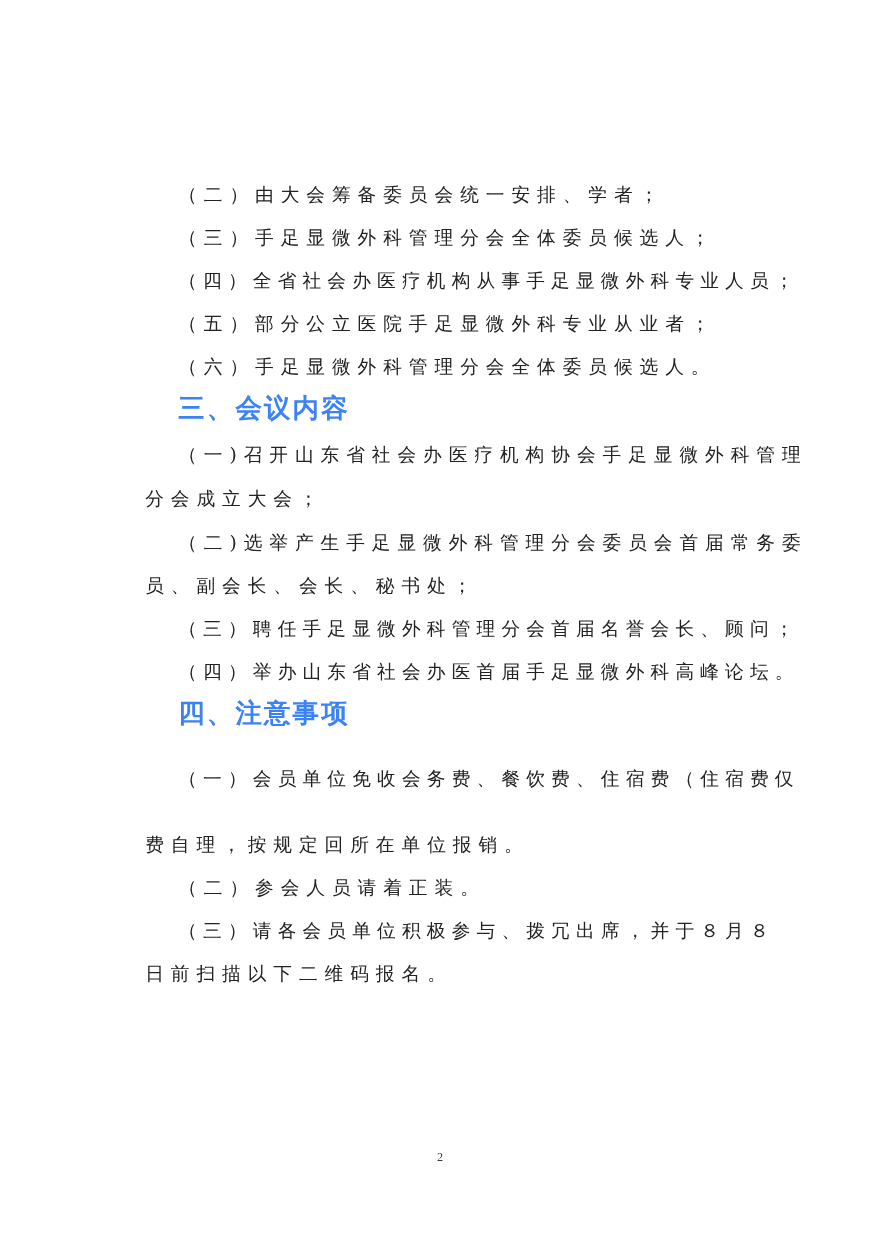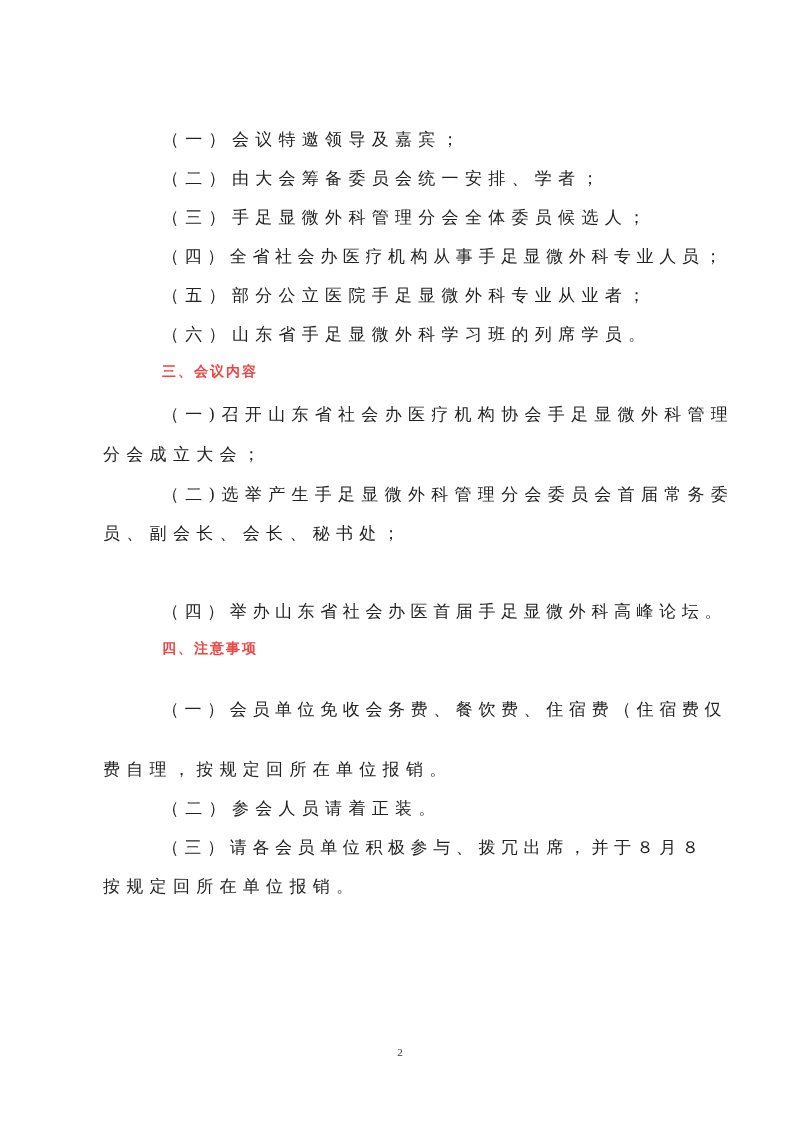--- a/index.html
+++ b/index.html
@@ -3,56 +3,56 @@
   <meta charset="utf-8">
   <style>
     html, body { margin: 0; padding: 0; background: #ffffff; }
     body { width: 800px; height: 1131px; position: relative; overflow: hidden; }
     .page {
       position: absolute; left: 0; top: 0; width: 800px; height: 1131px;
       background: #ffffff; color: #222222;
       font-family: "DejaVu Serif", "Liberation Serif", serif;
     }
     .line {
-      position: absolute; left: 103px; width: 572px;
+      position: absolute; left: 132px; width: 572px;
       font-size: 17px; line-height: 24px; letter-spacing: 6.3px;
       white-space: nowrap;
     }
     .indent { left: 162px; }
     .heading {
       font-family: "DejaVu Sans", "Liberation Sans", sans-serif;
-      font-weight: bold; font-size: 14px; letter-spacing: 2px; color: #ef4444;
+      font-weight: bold; font-size: 24px; letter-spacing: 2px; color: #3b82f6;
     }
     .pagenum {
       position: absolute; left: 0; width: 800px; top: 1046px; text-align: center;
       font-family: "Liberation Serif", serif; font-size: 11px; color: #333333;
     }
   </style>
 </head>
 <body>
 
 <div class="page">
 
-  <div class="line indent" style="top:127px">（一）会议特邀领导及嘉宾；</div>
   <div class="line indent" style="top:166px">（二）由大会筹备委员会统一安排、学者；</div>
   <div class="line indent" style="top:205px">（三）手足显微外科管理分会全体委员候选人；</div>
   <div class="line indent" style="top:244px; letter-spacing:5.6px">（四）全省社会办医疗机构从事手足显微外科专业人员；</div>
   <div class="line indent" style="top:283px">（五）部分公立医院手足显微外科专业从业者；</div>
-  <div class="line indent" style="top:322px">（六）山东省手足显微外科学习班的列席学员。</div>
+  <div class="line indent" style="top:322px">（六）手足显微外科管理分会全体委员候选人。</div>
 
   <div class="line indent heading" style="top:359px">三、会议内容</div>
 
   <div class="line indent" style="top:402px">（一)召开山东省社会办医疗机构协会手足显微外科管理</div>
   <div class="line" style="top:442px">分会成立大会；</div>
   <div class="line indent" style="top:482px">（二)选举产生手足显微外科管理分会委员会首届常务委</div>
   <div class="line" style="top:521px">员、副会长、会长、秘书处；</div>
+  <div class="line indent" style="top:560px; letter-spacing:5.6px">（三）聘任手足显微外科管理分会首届名誉会长、顾问；</div>
   <div class="line indent heading" style="top:636px">四、注意事项</div>
 
   <div class="line indent" style="top:599px; letter-spacing:5.6px">（四）举办山东省社会办医首届手足显微外科高峰论坛。</div>
 
   <div class="line indent" style="top:697px; letter-spacing:5.6px">（一）会员单位免收会务费、餐饮费、住宿费（住宿费仅</div>
   <div class="line" style="top:757px">费自理，按规定回所在单位报销。</div>
   <div class="line indent" style="top:796px">（二）参会人员请着正装。</div>
   <div class="line indent" style="top:835px; letter-spacing:5.6px">（三）请各会员单位积极参与、拨冗出席，并于８月８</div>
-  <div class="line" style="top:874px">按规定回所在单位报销。</div>
+  <div class="line" style="top:874px">日前扫描以下二维码报名。</div>
 
   <div class="pagenum">2</div>
 </div>
 
 </body></html>

